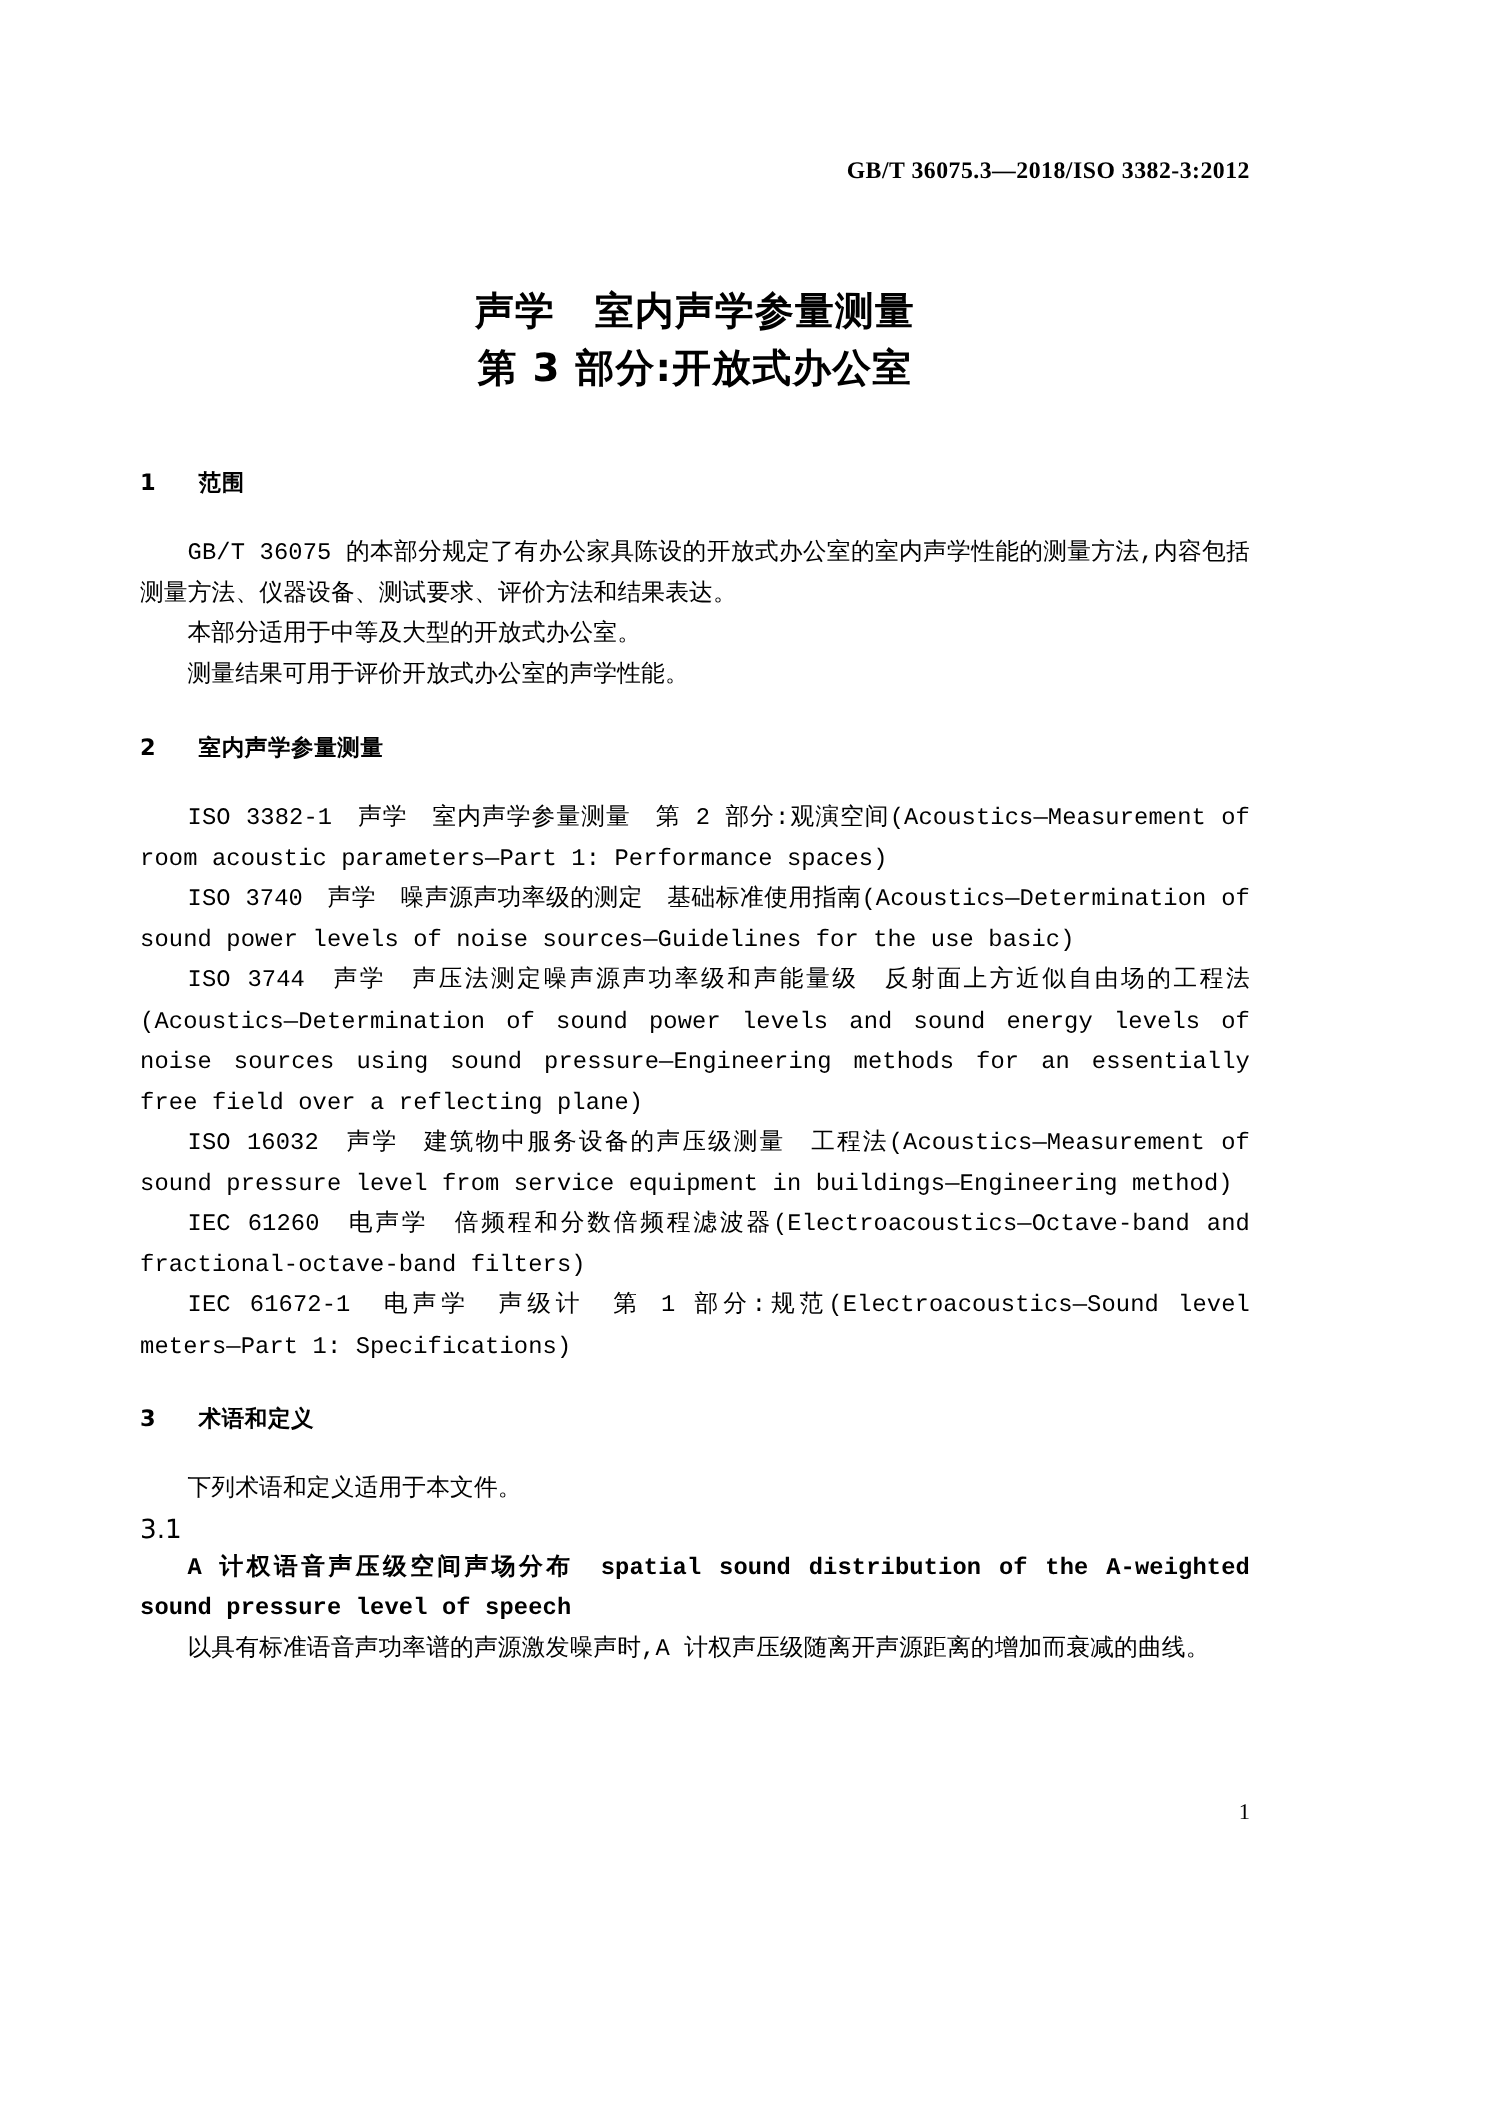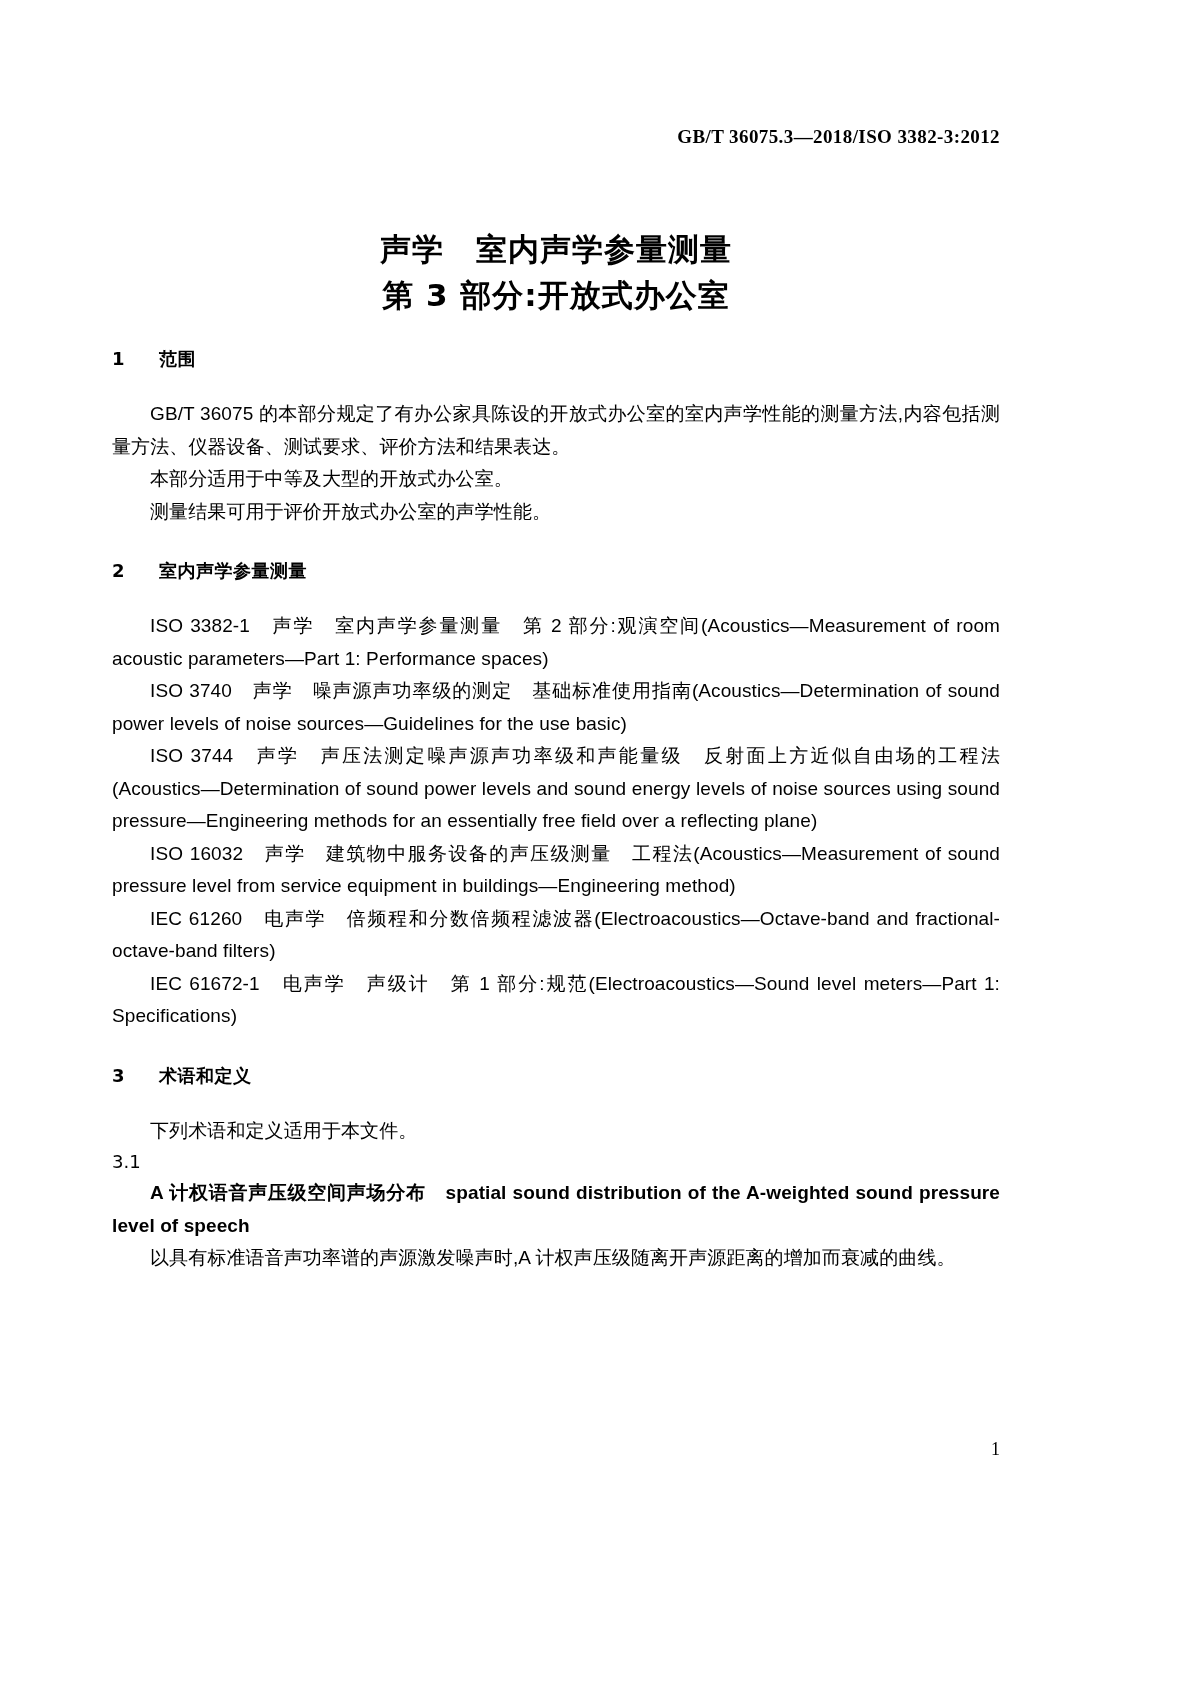--- a/index.html
+++ b/index.html
@@ -49,52 +49,52 @@
   .title-line {
     font-family: "DejaVu Sans", "Liberation Sans", sans-serif;
     font-size: 31px;
     font-weight: bold;
     line-height: 46px;
     letter-spacing: 1px;
   }
   
   .body-flow {
     position: absolute;
-    top: 330px;
+    top: 358px;
     left: 0;
     width: 888px;
   }
   h2.section {
     font-family: "DejaVu Sans", "Liberation Sans", sans-serif;
     font-size: 18px;
     font-weight: bold;
     margin: 0;
     padding: 0;
     line-height: 26px;
     letter-spacing: 0.5px;
   }
   .sp-before-sec { height: 30px; }
   .sp-after-sec  { height: 26px; }
 
   p.body {
     margin: 0;
     padding: 0;
-    font-family: Liberation Sans, sans-serif;
+    font-family: Liberation Mono, monospace;
     font-size: 19px;
     line-height: 32.5px;
     text-align: justify;
     text-justify: inter-character;
     letter-spacing: 0.1px;
   }
   p.indent { text-indent: 38px; }
   p.hang   { text-indent: 38px; }
   p.bold   { font-weight: bold; }
   .sub-no {
     font-family: "DejaVu Sans", "Liberation Sans", sans-serif;
-    font-size: 18px;
+    font-size: 21px;
     line-height: 30px;
     margin: 0;
   }
   
   .page-number {
     position: absolute;
     right: 0;
     bottom: 240px;
     font-family: "Liberation Serif", "DejaVu Serif", serif;
     font-size: 18px;

